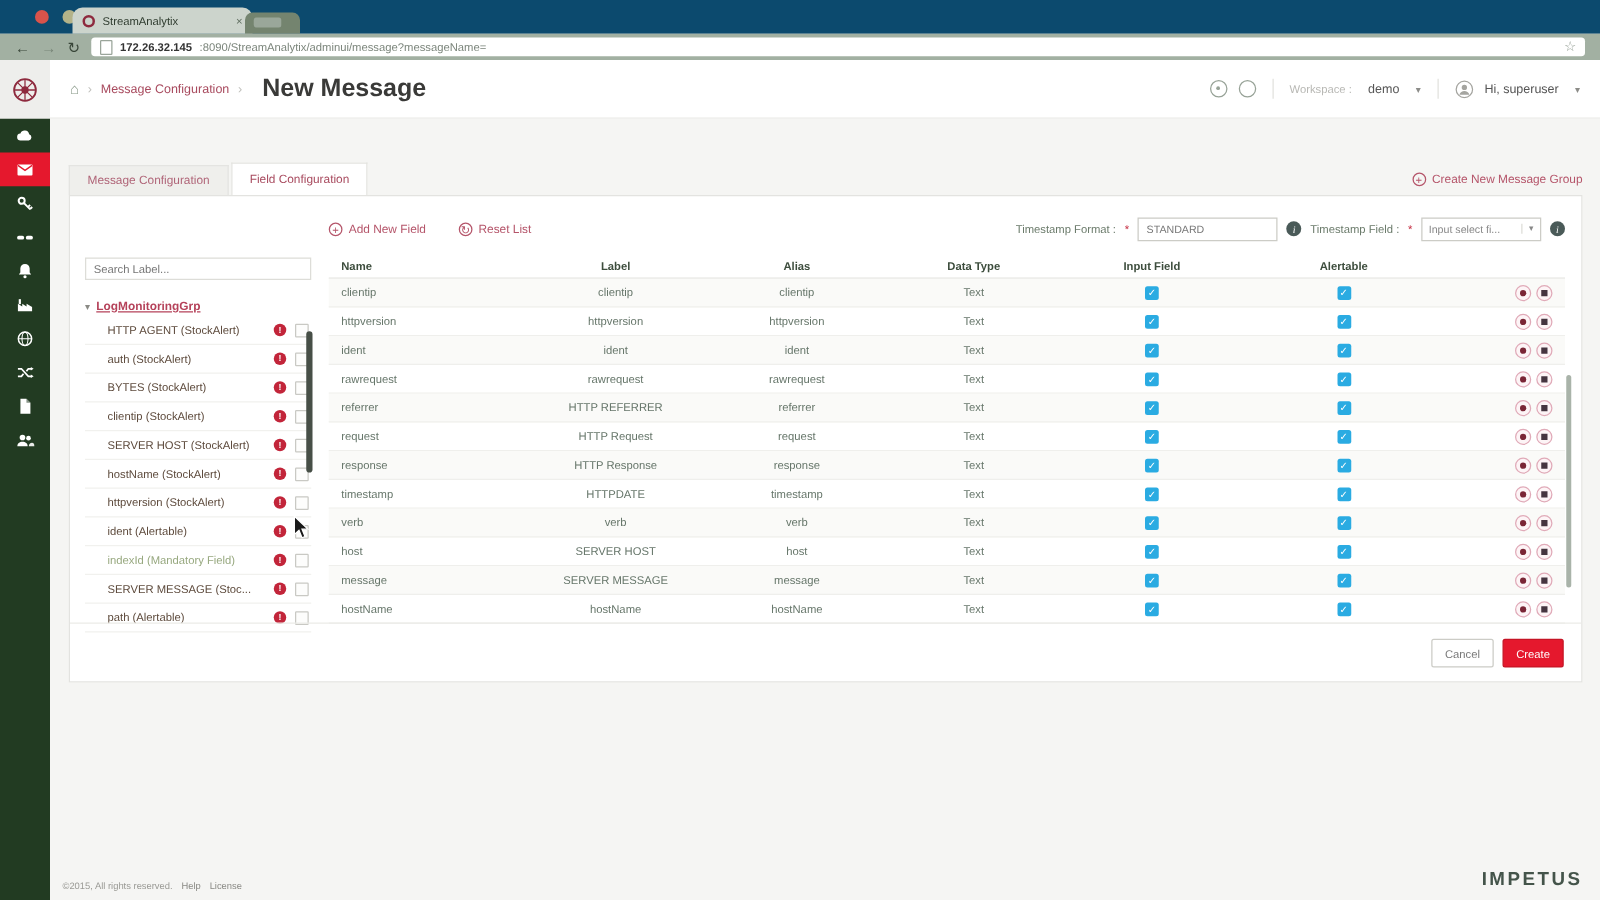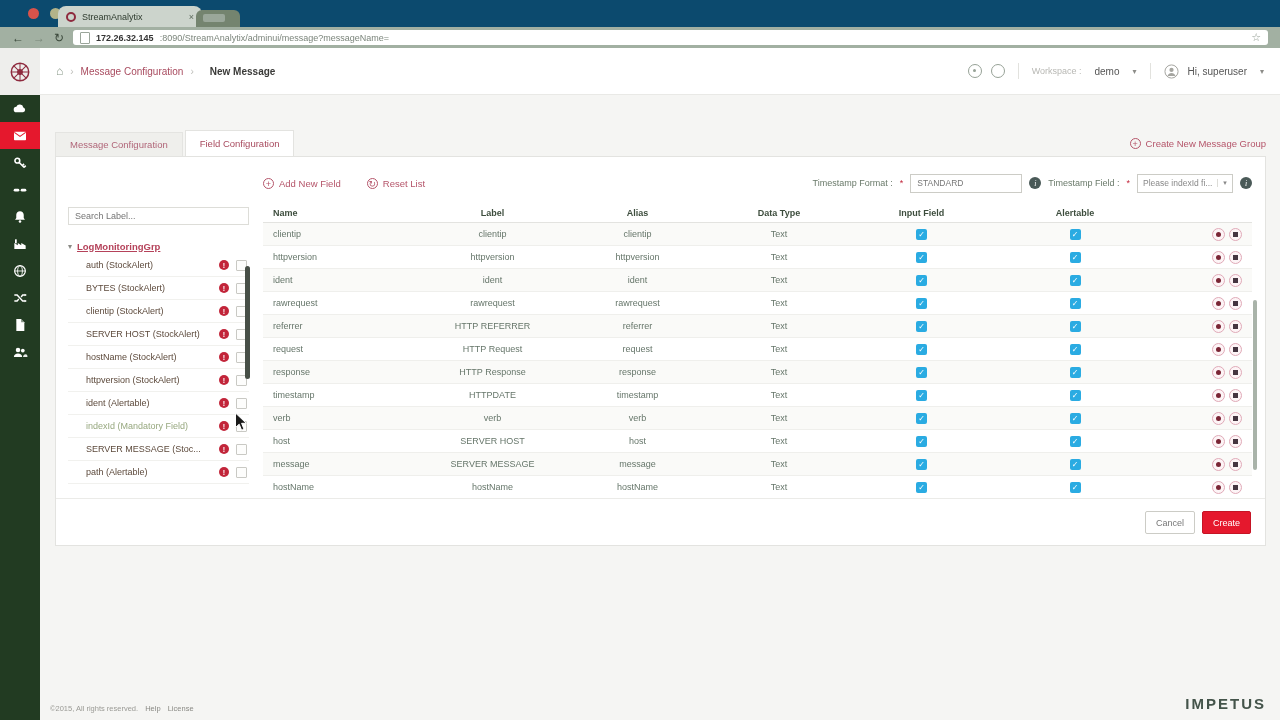--- a/index.html
+++ b/index.html
@@ -35,21 +35,21 @@
   .star{margin-left:auto;color:#98a298;font-size:11px;}
 
   
   .logo-box{position:absolute;left:0;top:48px;width:40px;height:47px;background:#eeeeec;
     display:flex;align-items:center;justify-content:center;border-bottom:1px solid #e3e3e0;}
   .app-header{position:absolute;left:40px;top:48px;right:0;height:47px;background:#fff;
     border-bottom:1px solid #e9e9e6;display:flex;align-items:center;padding:0 16px;box-sizing:border-box;}
   .crumb-home{color:#8a9a8a;font-size:12px;}
   .crumb-sep{color:#c0c0bc;font-size:10px;margin:0 7px;}
   .crumb-link{color:#a84a5e;font-size:10px;}
-  .page-title{color:#3a3a38;font-size:10px;font-weight:bold;margin-left:9px;}
+  .page-title{color:#3a3a38;font-size:20px;font-weight:bold;margin-left:9px;}
   .hdr-right{margin-left:auto;display:flex;align-items:center;gap:9px;}
   .hring{width:12px;height:12px;border:1.5px solid #97a297;border-radius:50%;position:relative;}
   .hring .dot{position:absolute;left:4px;top:4px;width:3px;height:3px;border-radius:50%;background:#97a297;}
   .vdiv{width:1px;height:16px;background:#e2e2de;margin:0 4px;}
   .ws-label{font-size:9px;color:#b8b8b4;}
   .ws-val{font-size:10px;color:#555;margin-left:4px;}
   .caret{font-size:8px;color:#8c8c88;margin-left:4px;}
   .greet{font-size:10px;color:#555;}
 
   
@@ -301,20 +301,25 @@
     <div class="card">
 
       <div class="left-panel">
         <input class="search-input" placeholder="Search Label..." style="">
         <div class="tree">
           <div class="tgroup">
             <span class="tw">▾</span>
             <span class="glink">LogMonitoringGrp</span>
           </div>
           <div id="tree-items">
+              <div class="titem">
+    <span class="lbl">HTTP AGENT (StockAlert)</span>
+    <span class="alert-ic">!</span>
+    <span class="tcb"></span>
+  </div>
               <div class="titem">
     <span class="lbl">auth (StockAlert)</span>
     <span class="alert-ic">!</span>
     <span class="tcb"></span>
   </div>
               <div class="titem">
     <span class="lbl">BYTES (StockAlert)</span>
     <span class="alert-ic">!</span>
     <span class="tcb"></span>
   </div>
@@ -374,21 +379,21 @@
             <span>Reset List</span>
           </div>
           <div class="ts-cluster">
             <span class="ts-label">Timestamp Format :</span>
             <span class="req">*</span>
             <input class="ts-input" value="STANDARD" style="">
             <span class="info-ic">i</span>
             <span class="ts-label">Timestamp Field :</span>
             <span class="req">*</span>
             <div class="ts-select">
-              <span class="sv">Please indexId fi...</span>
+              <span class="sv">Input select fi...</span>
               <span class="sc">▾</span>
             </div>
             <span class="info-ic">i</span>
           </div>
         </div>
 
         <div class="ftable">
           <div class="grid thead" id="table-head">
               <div class="cell left">Name</div>
               <div class="cell">Label</div>

